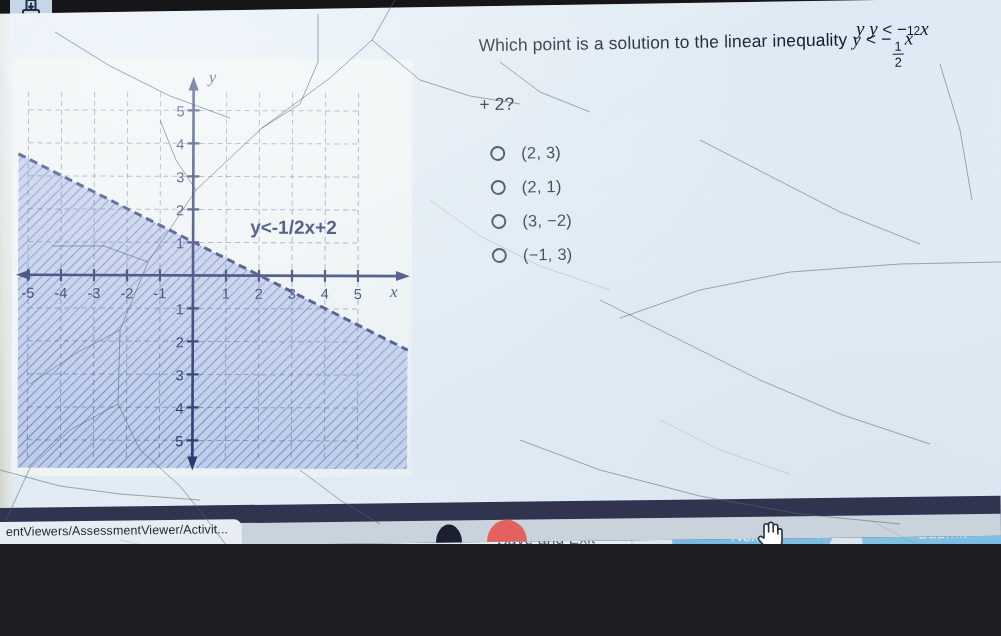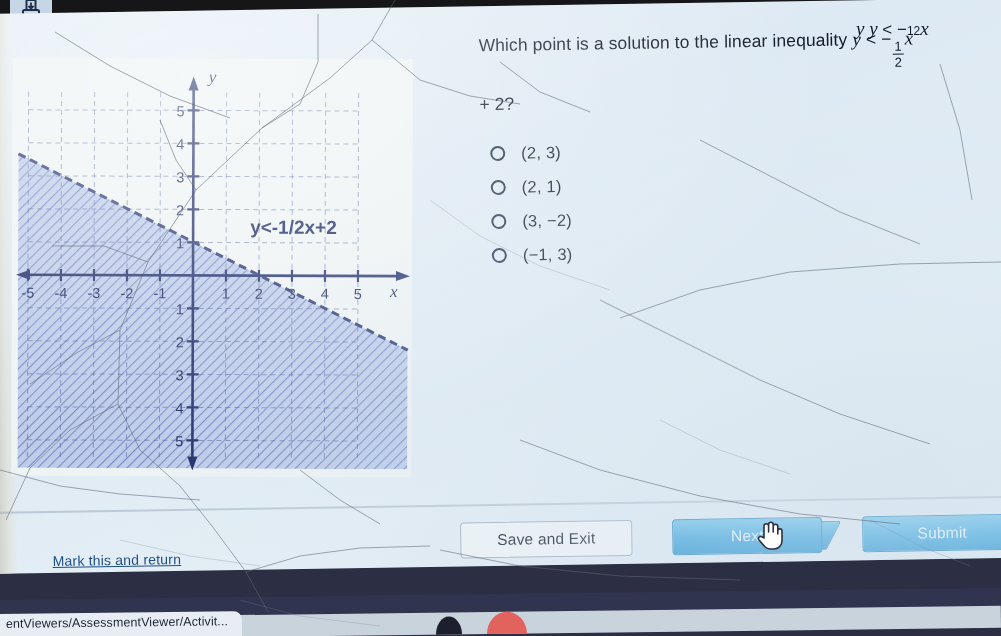--- a/index.html
+++ b/index.html
@@ -8,21 +8,21 @@
     width: 1001px;
     height: 636px;
     overflow: hidden;
     font-family: "Liberation Sans", sans-serif;
     background: #1d1d24;
   }
 
   #screen {
     position: relative;
     width: 1001px;
-    height: 636px;
+    height: 544px;
     overflow: hidden;
     background: #2c2f44;
   }
 
   
   .bezel-top {
     position: absolute;
     left: 0; top: 0;
     width: 1001px; height: 26px;
     background: #161619;

